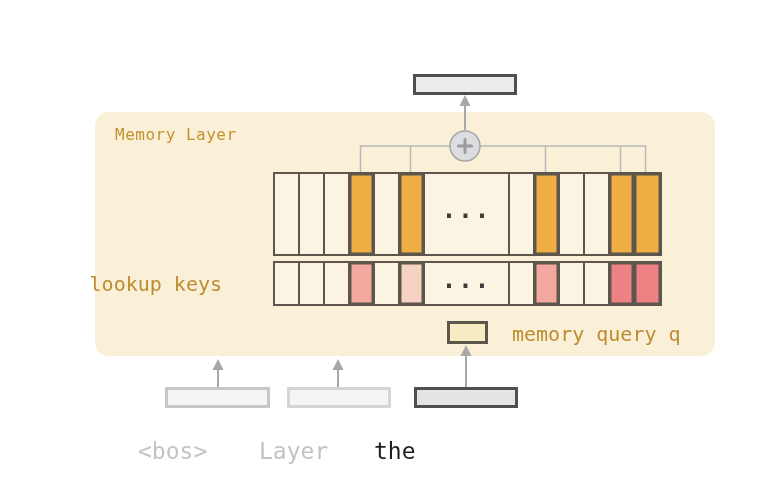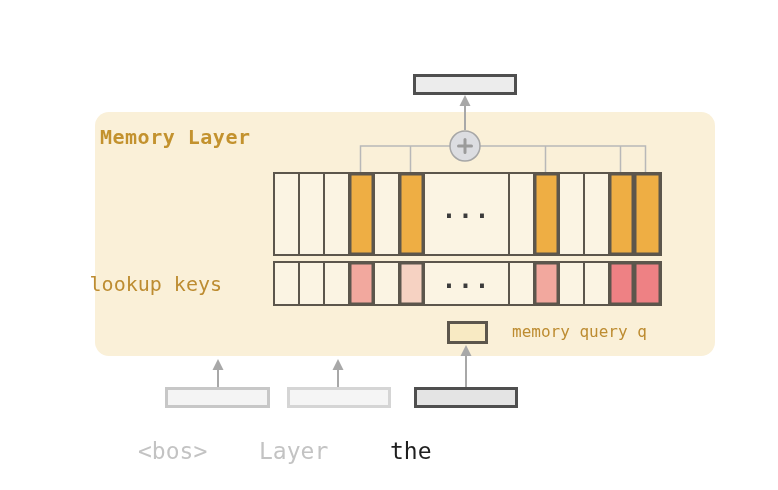--- a/index.html
+++ b/index.html
@@ -5,22 +5,22 @@
   html,body{margin:0;padding:0;background:#ffffff;}
   .stage{
     position:relative;width:778px;height:490px;background:#ffffff;overflow:hidden;
     font-family:"DejaVu Sans Mono","Liberation Mono",monospace;
   }
   .panel{
     position:absolute;left:95px;top:112px;width:620px;height:244px;
     background:#faf0d8;border-radius:14px;
   }
   .panel-title{
-    position:absolute;left:100px;top:125px;
-    font-size:20px;font-weight:bold;color:#c3922e;letter-spacing:0.5px;
+    position:absolute;left:115px;top:125px;
+    font-size:16px;font-weight:normal;color:#c3922e;letter-spacing:0.5px;
   }
   .side-label{
     position:absolute;width:152px;text-align:right;
     font-size:20px;color:#bd8c31;
   }
   .values-label{left:70px;top:203px;}
   .keys-label{left:70px;top:272px;}
   .row{
     position:absolute;left:273px;display:flex;align-items:stretch;
     border:2.5px solid #5c564c;box-sizing:border-box;background:#fbf4e3;
@@ -44,42 +44,42 @@
   }
   .output-box{
     left:413px;top:74px;width:104px;
     background:#ececec;border:3px solid #4f4f4f;
   }
   .query-box{
     left:447px;top:321px;width:41px;height:23px;
     background:#f8eac3;border:3px solid #5c564c;
   }
   .query-label{
-    position:absolute;left:512px;top:322px;font-size:16px;color:#bd8c31;
+    position:absolute;left:512px;top:322px;font-size:20px;color:#bd8c31;
   }
   .token-box-bos{
     left:165px;top:387px;width:105px;
     background:#f4f4f4;border:3px solid #c7c7c7;
   }
   .token-box-since{
     left:287px;top:387px;width:104px;
     background:#f5f5f5;border:3px solid #d5d5d5;
   }
   .token-box-the{
     left:414px;top:387px;width:104px;
     background:#e4e4e4;border:3px solid #4f4f4f;
   }
   .token-label{
     position:absolute;top:438px;width:160px;text-align:left;font-size:23px;
   }
   .token-label.faded{color:#c3c3c3;}
   .token-label.active{color:#1f1f1f;}
   .tl-bos{left:138px;}
   .tl-since{left:259px;}
-  .tl-the{left:390px;}
+  .tl-the{left:374px;}
   .overlay{
     position:absolute;left:0;top:0;width:778px;height:490px;pointer-events:none;
   }
 </style>
 </head>
 <body>
 
 <div class="stage">
 
   <div class="panel"></div>

